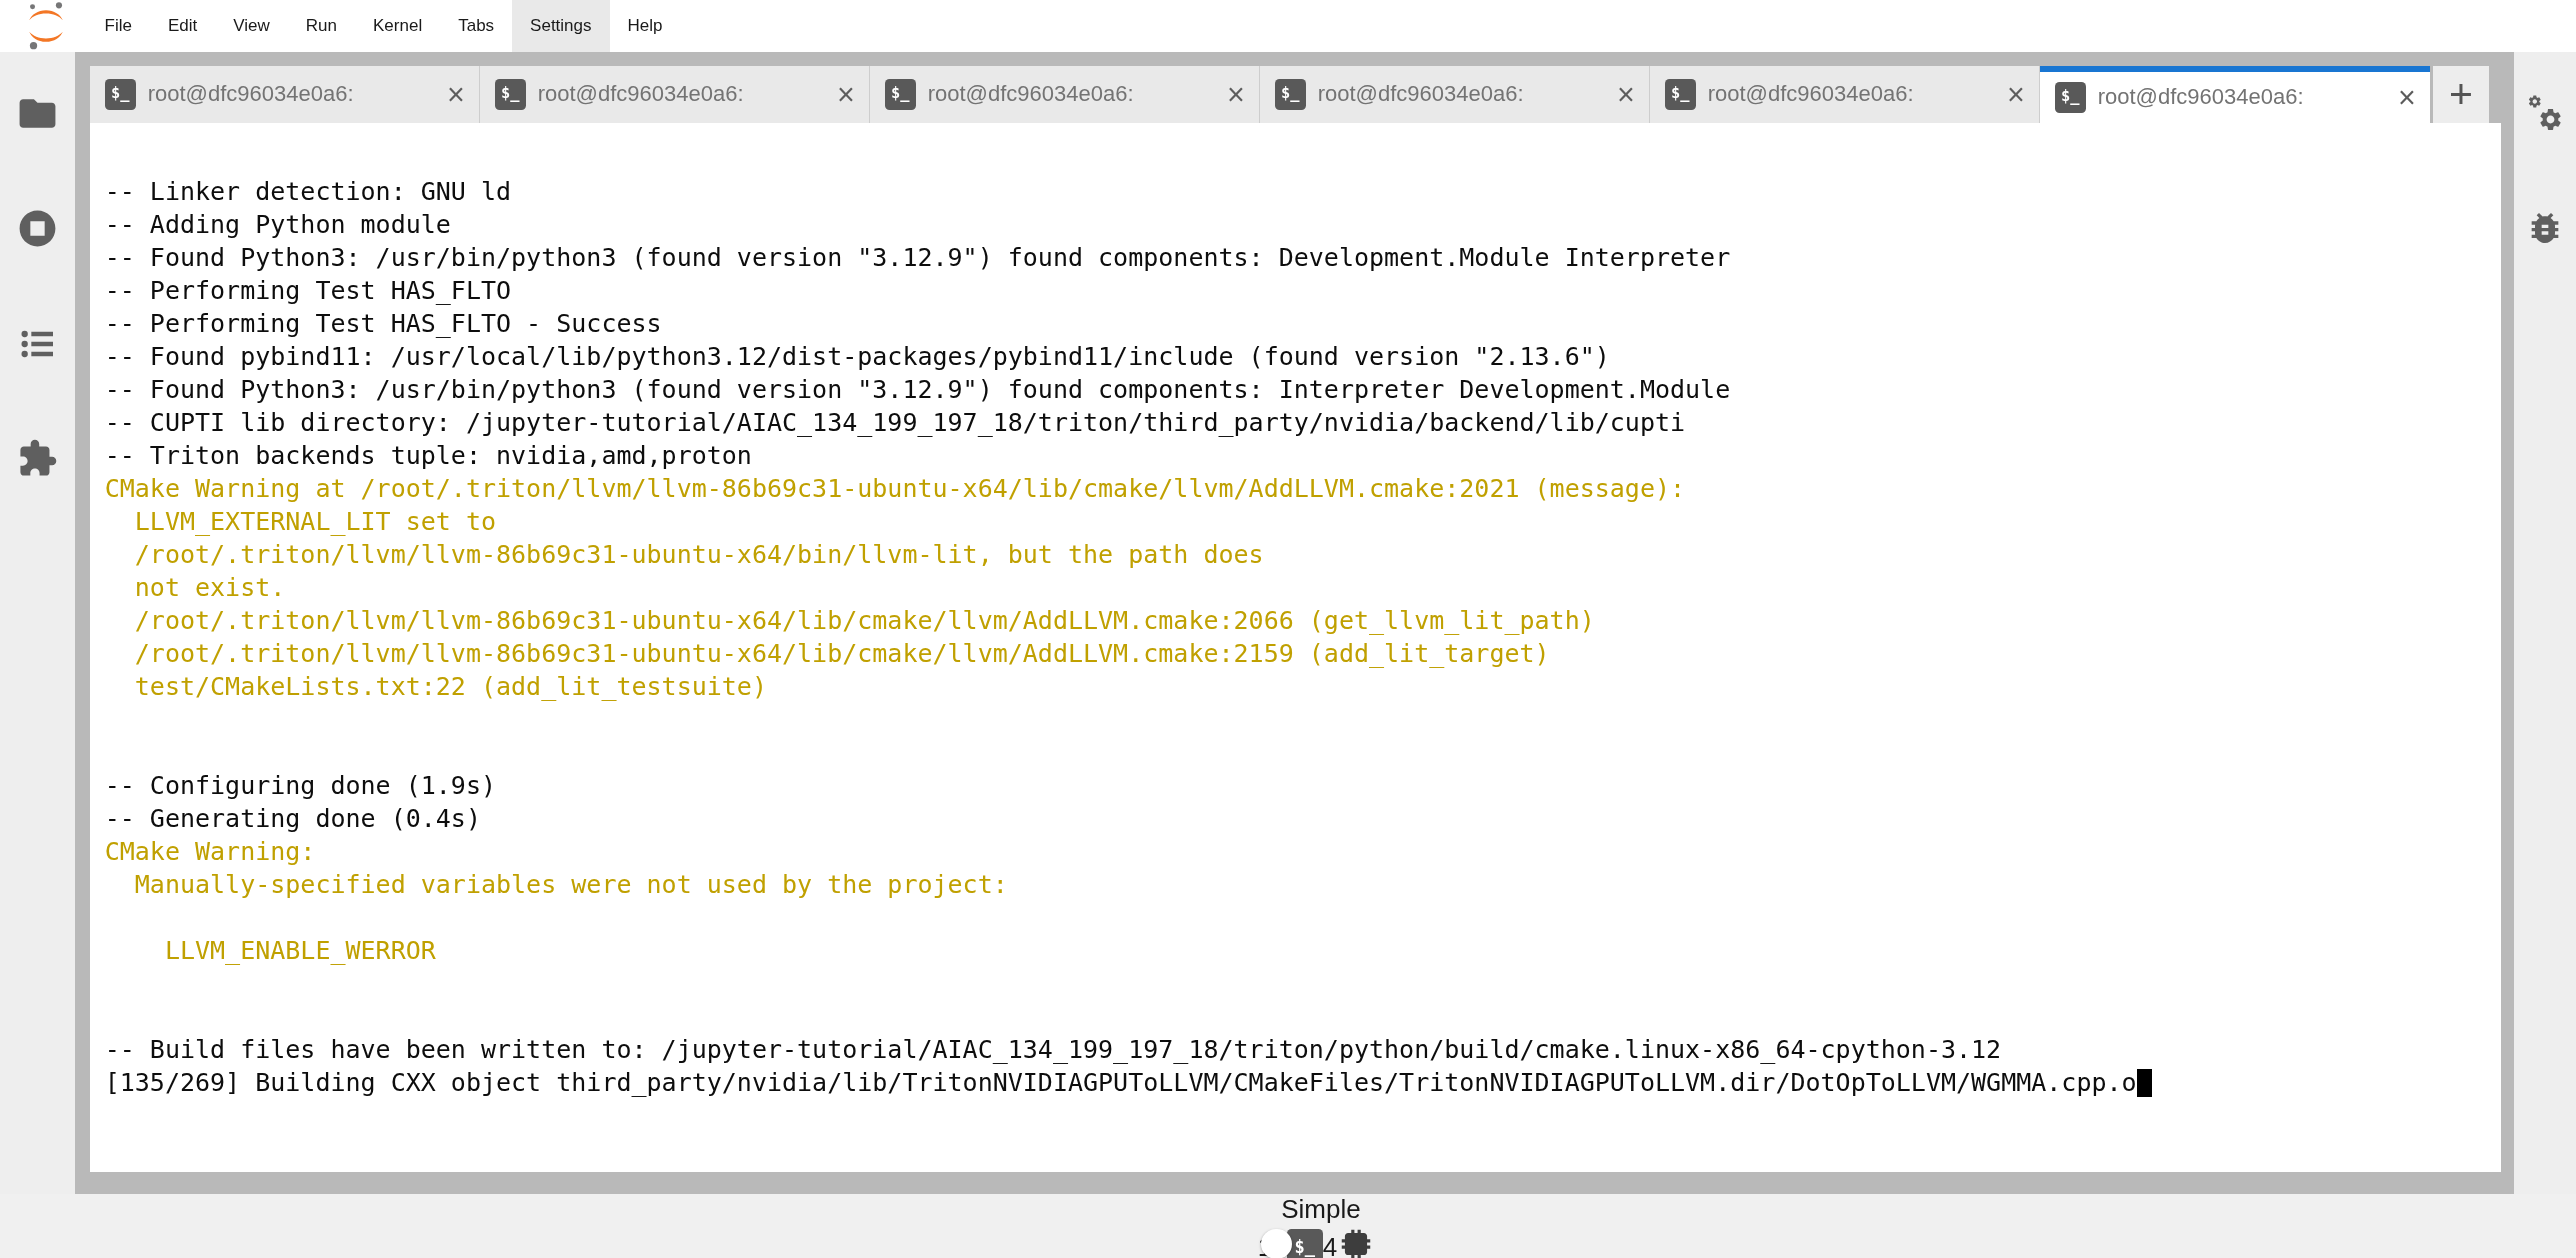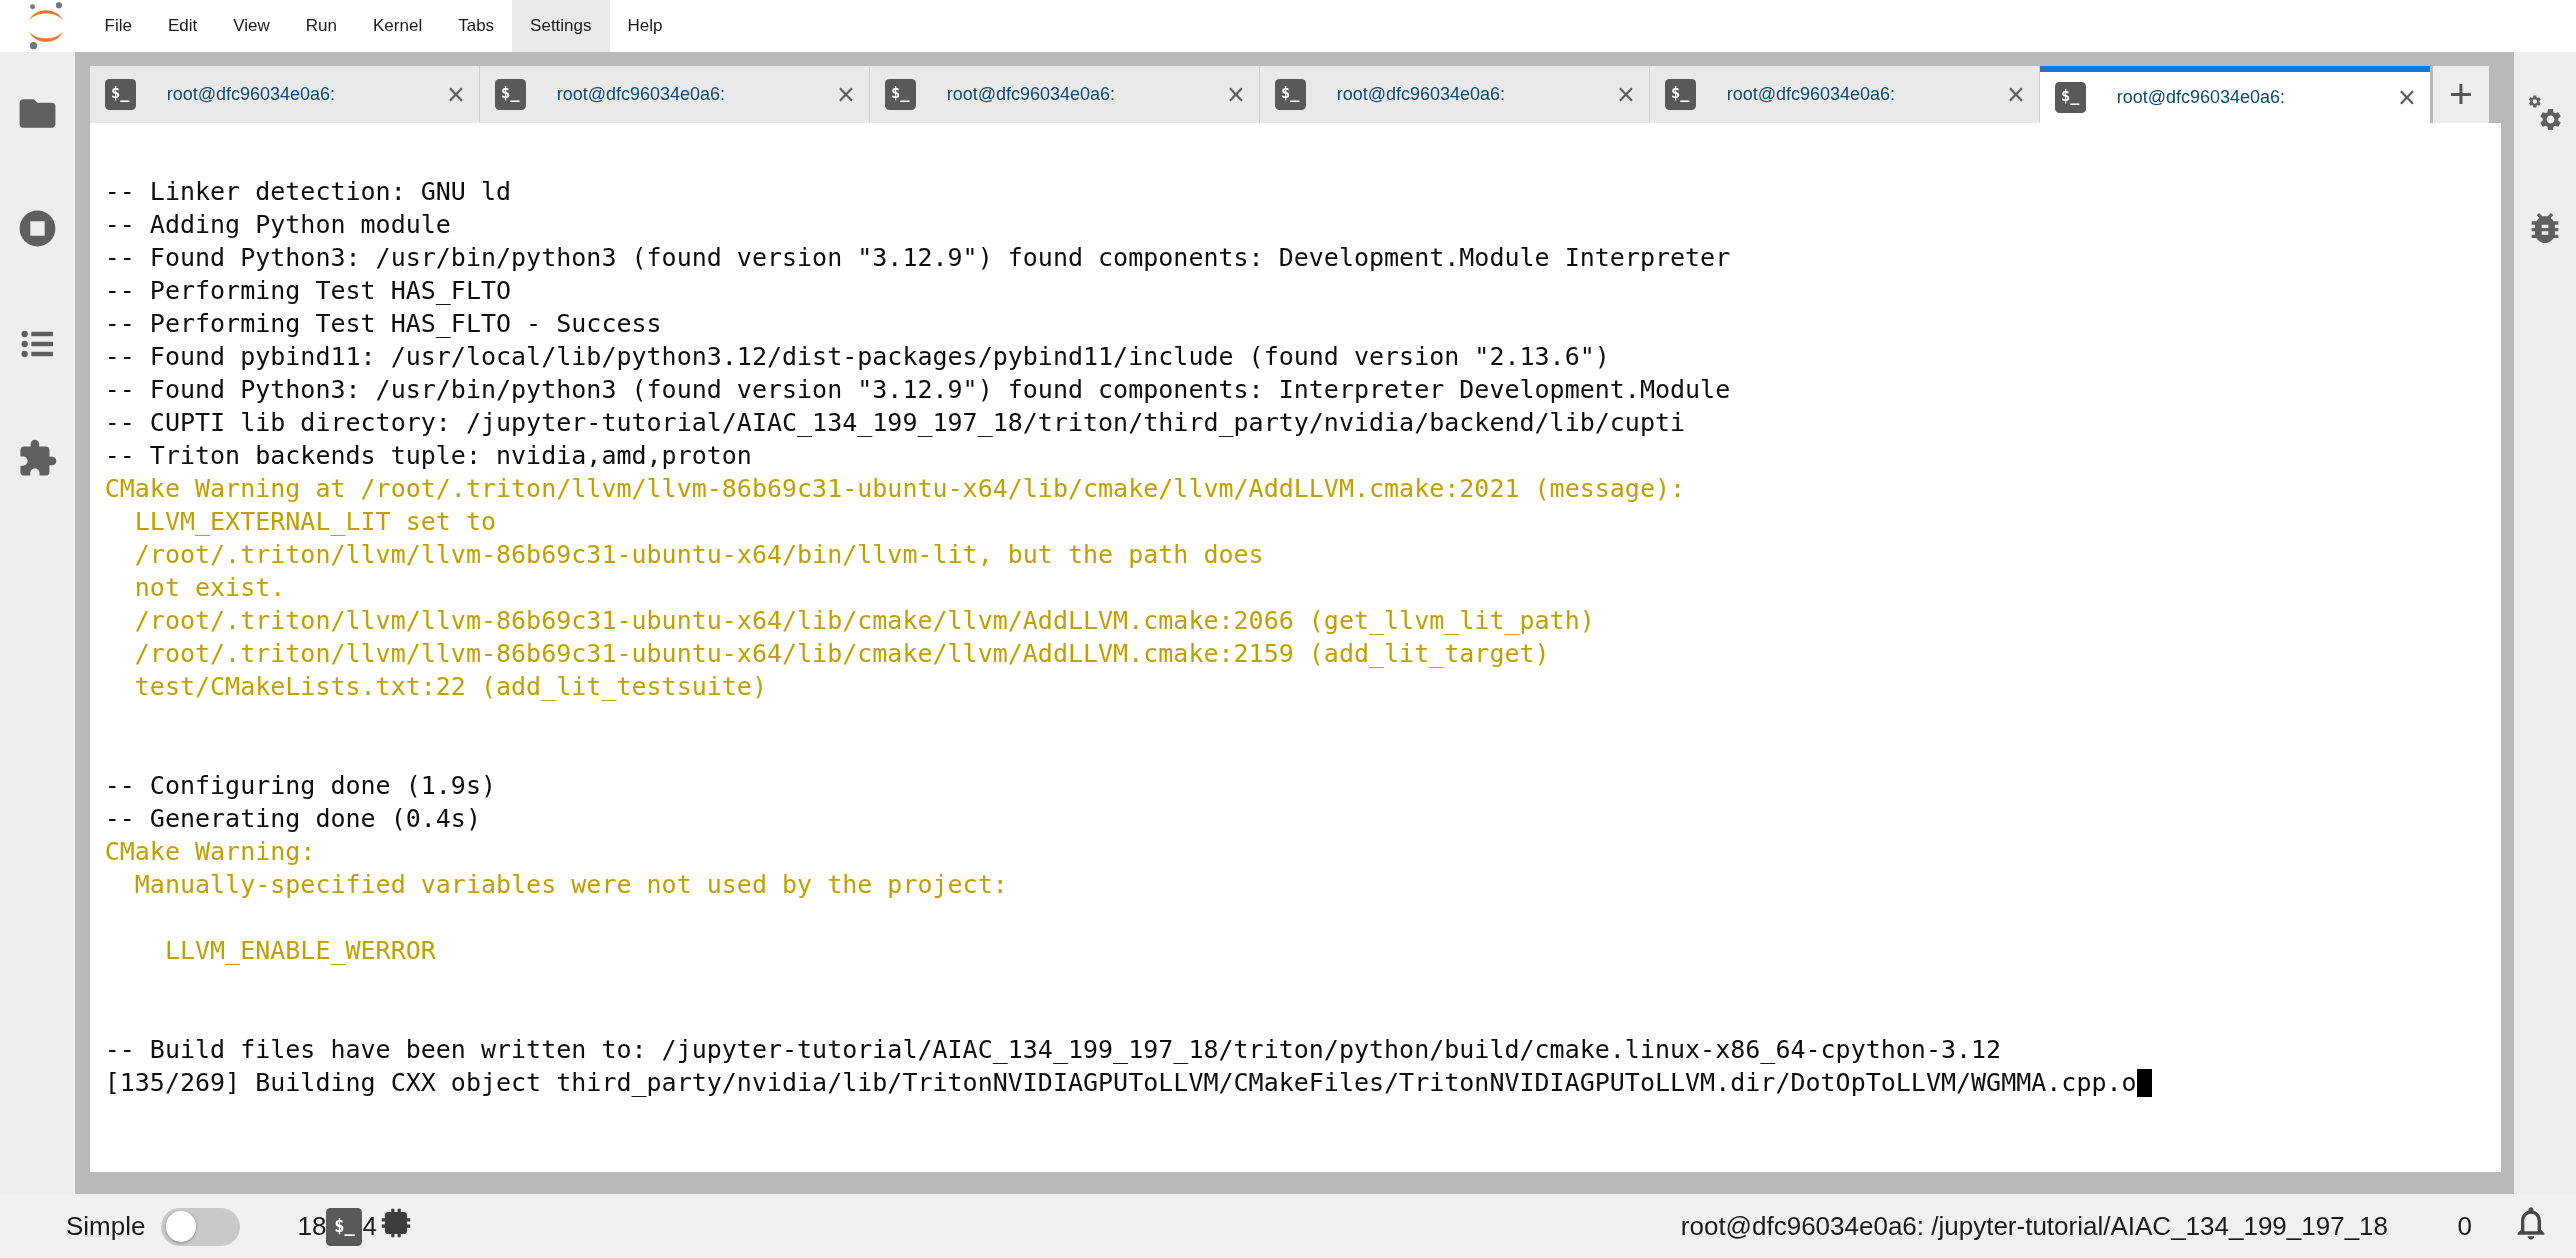--- a/index.html
+++ b/index.html
@@ -25,34 +25,34 @@
           padding:13.5px 13.5px 22.4px 15.3px; min-width:0; }
 
   
   #tabbar { height:57px; display:flex; align-items:stretch; flex:none; }
   .tab { width:390px; background:#e9e9e9; display:flex; align-items:center;
          padding:0 14.4px; border-right:0.9px solid #cdcdcd; cursor:pointer; position:relative; }
   .tab[data-active="true"] { background:#ffffff; border-right:none; border-top:6.3px solid #1976d2; }
   .term-badge { width:31px; height:31px; background:#595959; border-radius:4.5px; flex:none;
                 color:#fff; font:bold 15.3px/1 "DejaVu Sans Mono", monospace;
                 display:flex; align-items:center; justify-content:center; }
-  .tab-label { font-size:18px; color:#0c4a6e; margin-left:31px; white-space:nowrap; overflow:hidden; }
+  .tab-label { font-size:22px; color:#737373; margin-left:12px; white-space:nowrap; overflow:hidden; }
   .tab-close { margin-left:auto; font-size:30.5px; color:#5c5c5c; line-height:1; padding-left:9px; }
   #add-tab { width:56px; margin-left:2.7px; background:#ededed; display:flex; align-items:center;
              justify-content:center; font-size:41px; color:#555; cursor:pointer; }
 
   
   #terminal { flex:1; background:#ffffff; overflow:hidden; padding:52px 0 0 14.4px; }
   .term-line { height:33px; white-space:pre; font:25px/33px "DejaVu Sans Mono", monospace; color:#0d0d0d; }
   .term-line[data-kind="warning"] { color:#c0a000; }
   .cursor { display:inline-block; width:15.3px; height:28px; background:#000; vertical-align:text-bottom; }
 
   
   #statusbar { height:65px; background:#f0f0f0; display:flex; align-items:center;
-               font-size:26px; color:#1a1a1a; }
+               font-size:26px; color:#1a1a1a;flex-direction:column; }
   #mode-label { margin-left:66px; }
   #toggle { width:79px; height:38px; background:#c9c9c9; border-radius:19px; margin-left:16px;
             position:relative; cursor:pointer; }
   #toggle .knob { width:30.5px; height:30.5px; border-radius:50%; background:#ffffff; position:absolute;
                   left:4.5px; top:3.6px; box-shadow:0 0.9px 2.7px rgba(0,0,0,.35); }
   #counts { display:flex; align-items:center; margin-left:57px; }
   #counts .term-badge { width:36px; height:38px; font-size:17px; }
   #chip-icon svg { fill:#3d3d3d; }
   #status-right { margin-left:auto; display:flex; align-items:center; margin-right:25px; gap:39px; }
   #notif-count { margin-left:30.5px; }

